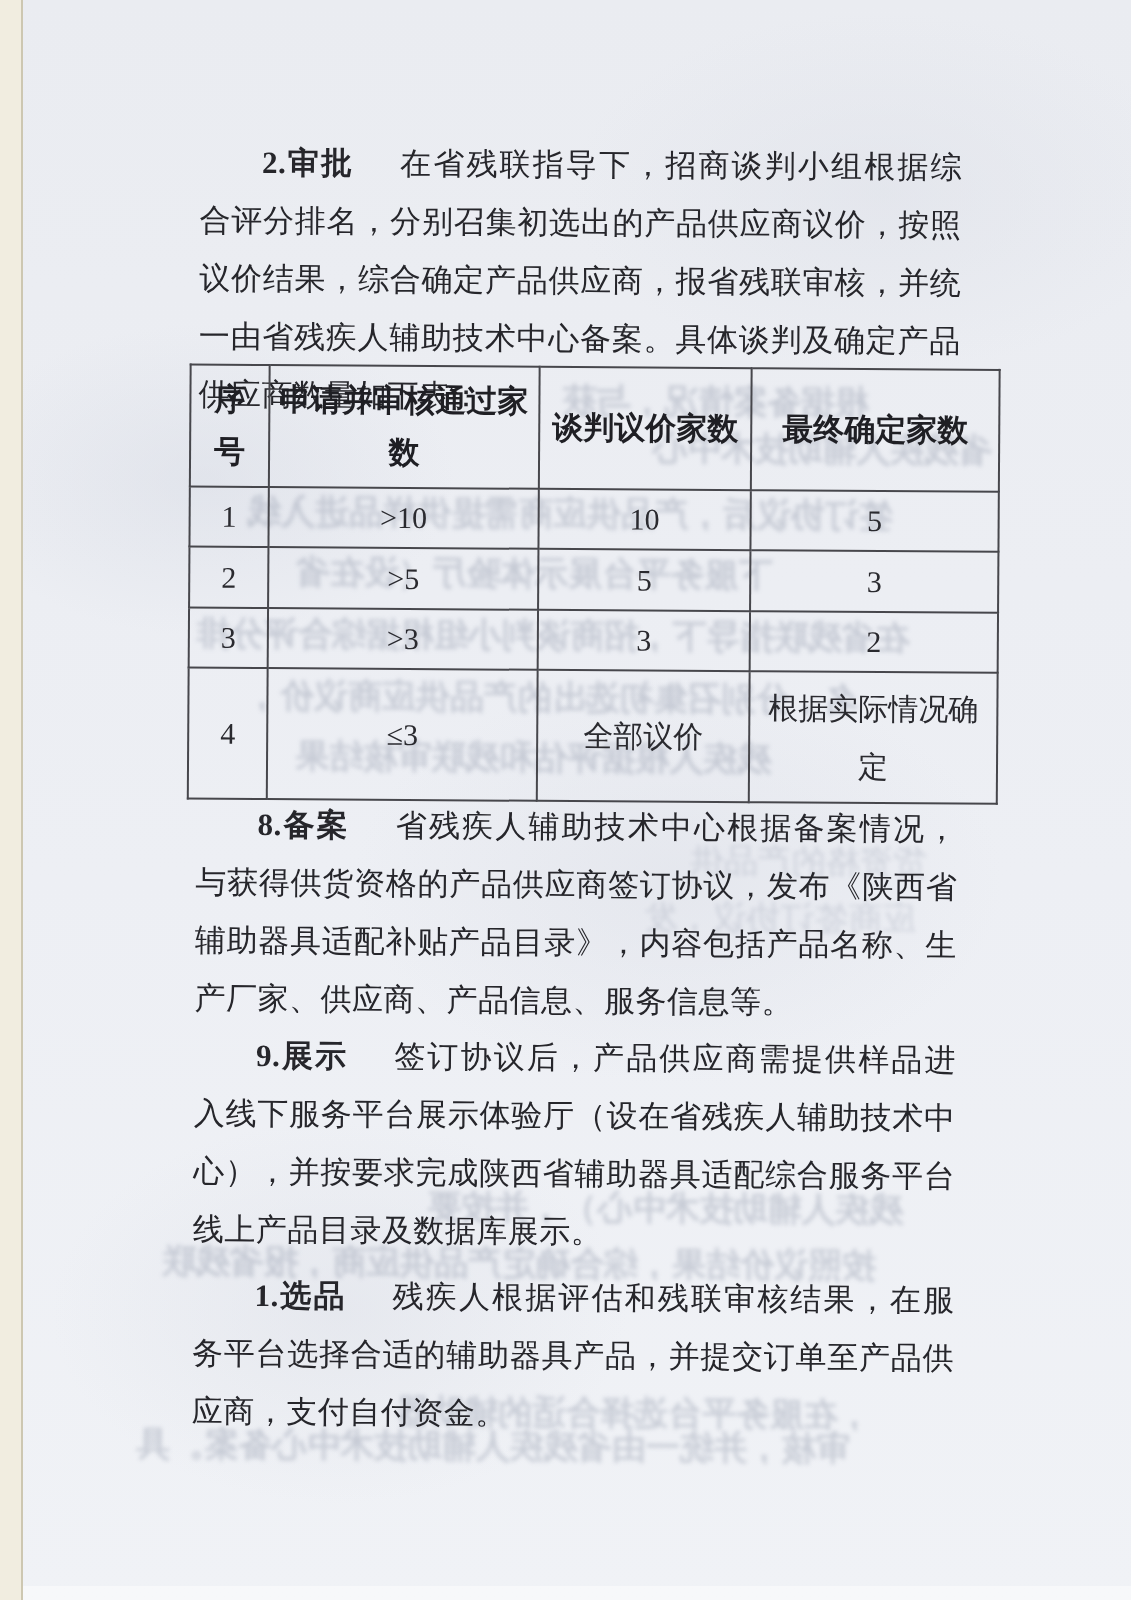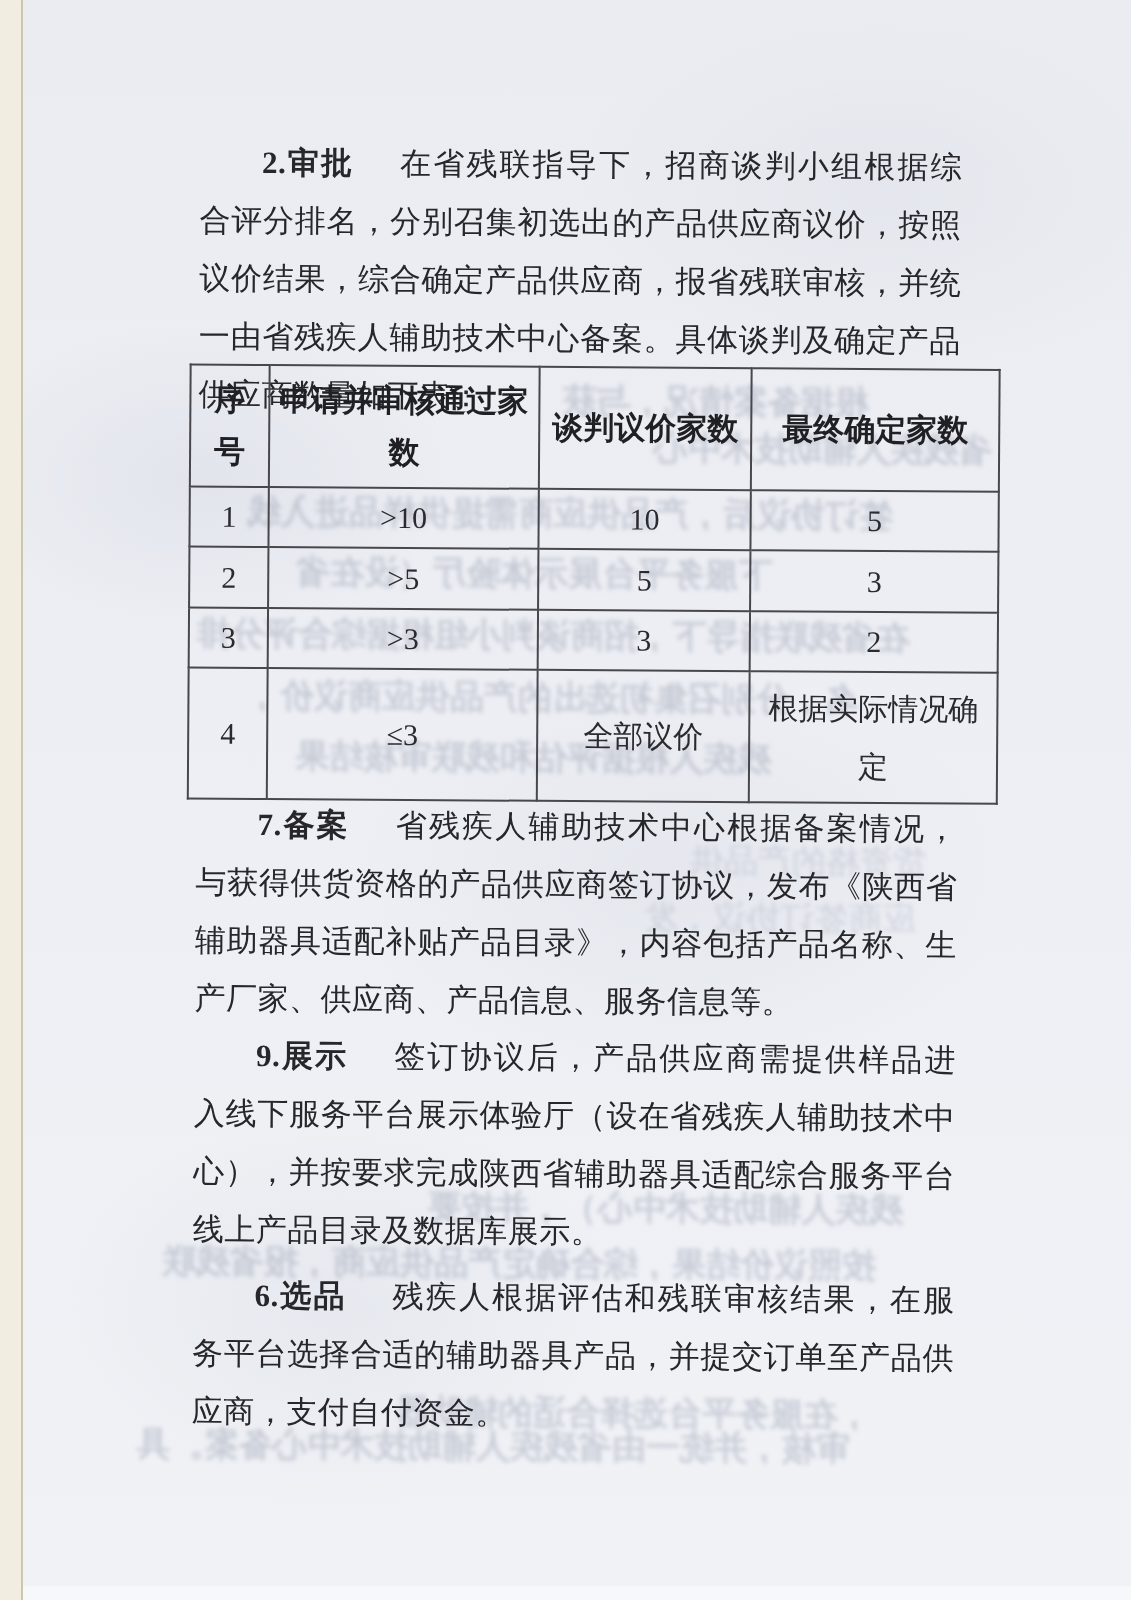--- a/index.html
+++ b/index.html
@@ -119,20 +119,20 @@
           </tr>
           <tr>
             <td class="col0">4</td>
             <td class="col1">≤3</td>
             <td class="col2">全部议价</td>
             <td class="col3">根据实际情况确定</td>
           </tr>
         </tbody>
     </table>
 
-    <p class="para" id="p3"><span class="plabel">7.备案</span><span>省残疾人辅助技术中心根据备案情况，与获得供货资格的产品供应商签订协议，发布《陕西省辅助器具适配补贴产品目录》，内容包括产品名称、生产厂家、供应商、产品信息、服务信息等。</span></p>
+    <p class="para" id="p3"><span class="plabel">8.备案</span><span>省残疾人辅助技术中心根据备案情况，与获得供货资格的产品供应商签订协议，发布《陕西省辅助器具适配补贴产品目录》，内容包括产品名称、生产厂家、供应商、产品信息、服务信息等。</span></p>
 
     <p class="para" id="p4"><span class="plabel">9.展示</span><span>签订协议后，产品供应商需提供样品进入线下服务平台展示体验厅（设在省残疾人辅助技术中心），并按要求完成陕西省辅助器具适配综合服务平台线上产品目录及数据库展示。</span></p>
 
-    <p class="para" id="p5"><span class="plabel">6.选品</span><span>残疾人根据评估和残联审核结果，在服务平台选择合适的辅助器具产品，并提交订单至产品供应商，支付自付资金。</span></p>
+    <p class="para" id="p5"><span class="plabel">1.选品</span><span>残疾人根据评估和残联审核结果，在服务平台选择合适的辅助器具产品，并提交订单至产品供应商，支付自付资金。</span></p>
   </div>
   <div class="bottom-fade"></div>
 </div>
 
 </body></html>

